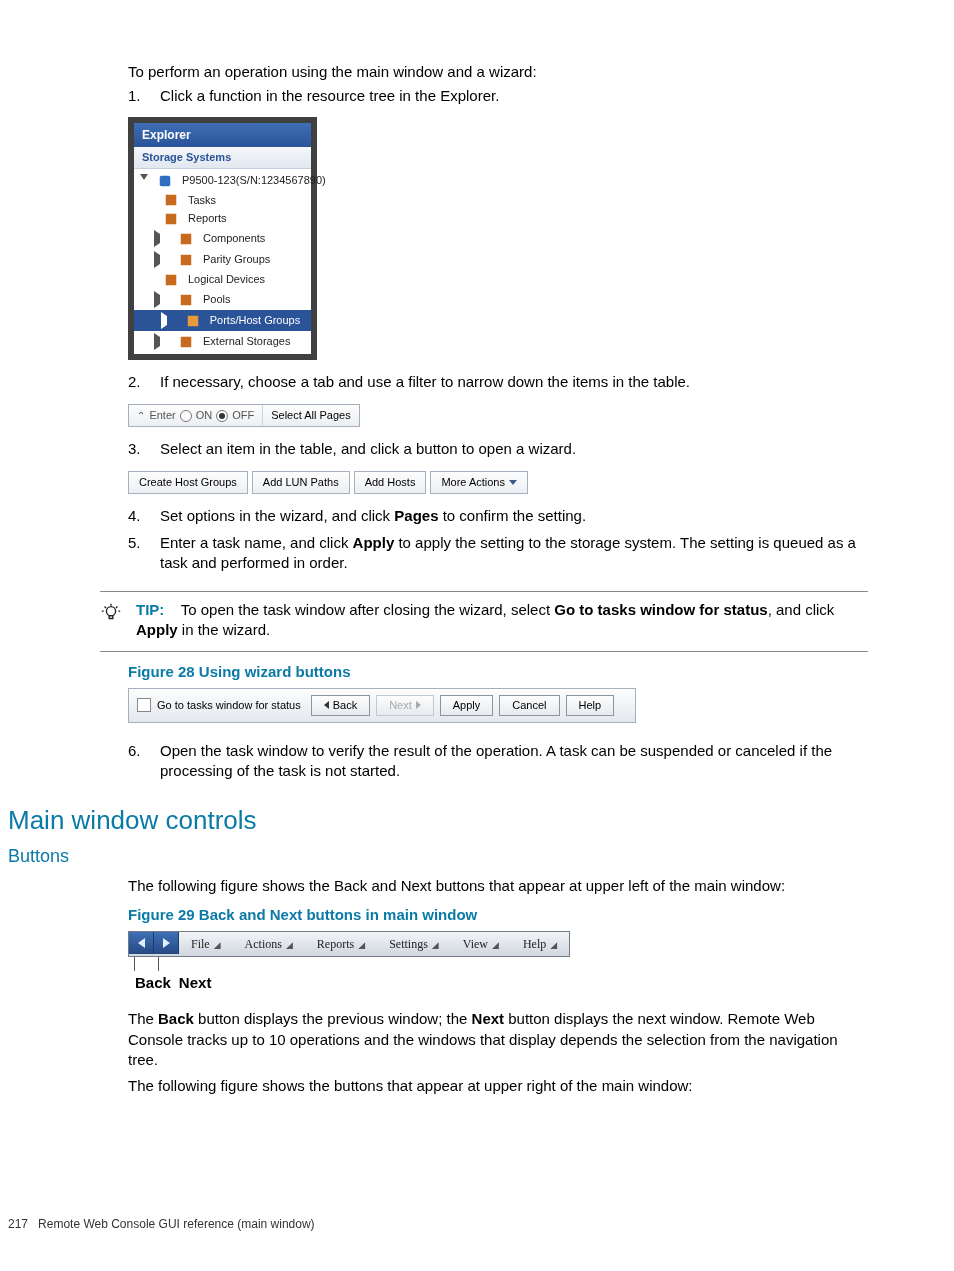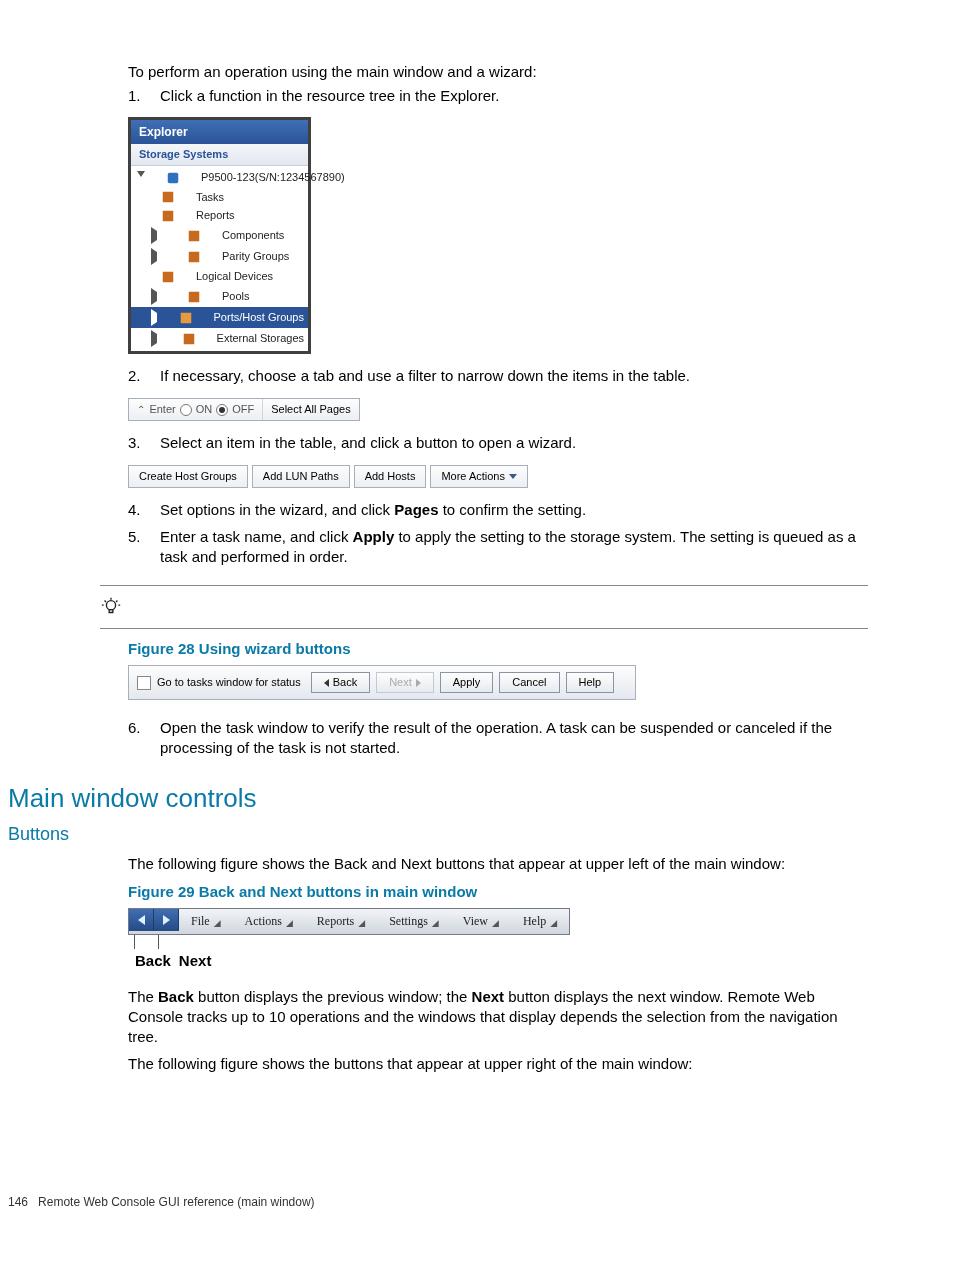--- a/index.html
+++ b/index.html
@@ -23,21 +23,21 @@
   ol.main-list > li > .num {
     width: 32px;
     flex-shrink: 0;
   }
   ol.main-list > li > .li-body { flex: 1; }
   .strong { font-weight: bold; }
 
   
   .explorer-panel {
     width: 177px;
-    border: 3px solid #404040;
+    border: 6px solid #404040;
     margin: 10px 0 12px 42px;
     background: #fff;
     font-size: 11px;
     font-family: Verdana, Arial, sans-serif;
   }
   .explorer-header {
     background: linear-gradient(#3f6fb5, #2a5398);
     color: #fff;
     font-weight: bold;
     padding: 4px 8px;
@@ -48,21 +48,21 @@
     color: #2a5398;
     font-weight: bold;
     padding: 3px 8px;
     border-bottom: 1px solid #c5cedb;
     font-size: 11px;
   }
   .tree { padding: 2px 0; }
   .tree-row {
     display: flex;
     align-items: center;
-    gap: 21px;
+    gap: 10px;
     padding: 2px 4px 2px 6px;
     color: #222;
     white-space: nowrap;
   }
   .tree-row.sel {
     background: #2a5398;
     color: #fff;
     justify-content: center;
   }
   .tw { display:inline-block; width:9px; height:9px; }
@@ -333,20 +333,24 @@
   </li>
 </ol>
 
 <div style="margin-left:42px;">
   <div class="tip-block">
     <svg class="tip-icon" viewBox="0 0 24 24" fill="none" stroke="#222" stroke-width="1.5">
       <circle cx="12" cy="10" r="5"></circle>
         <path d="M10 15v3h4v-3"></path>
         <path d="M12 2v2M4 10H2M22 10h-2M5 5l1.5 1.5M19 5l-1.5 1.5"></path>
     </svg>
+    <div>
+      <span class="tip-label">TIP:</span>&nbsp;&nbsp;&nbsp;
+      <span>To open the task window after closing the wizard, select </span><span class="strong">Go to tasks window for status</span><span>, and click </span><span class="strong">Apply</span><span> in the wizard.</span>
+    </div>
   </div>
 </div>
 
 <div class="fig-cap">Figure 28 Using wizard buttons</div>
 
 <div class="wizard-bar">
   <span class="chkbox"></span>
   <span style="margin-right:4px;">Go to tasks window for status</span>
   <div class="wiz-btn">
       <span class="tri-l"></span>
@@ -432,17 +436,17 @@
 </div>
 
 <div style="margin-left:42px;margin-top:16px;">
   <p>
     <span>The </span><span class="strong">Back</span><span> button displays the previous window; the </span><span class="strong">Next</span><span> button displays the next window. Remote Web Console tracks up to 10 operations and the windows that display depends the selection from the navigation tree.</span>
   </p>
   <p style="margin-top:6px;">The following figure shows the buttons that appear at upper right of the main window:</p>
 </div>
 
 <div class="footer">
-  <span>146</span>&nbsp;&nbsp;&nbsp;<span>Remote Web Console GUI reference (main window)</span>
+  <span>217</span>&nbsp;&nbsp;&nbsp;<span>Remote Web Console GUI reference (main window)</span>
 </div>
 
 
 
 
 </body></html>

